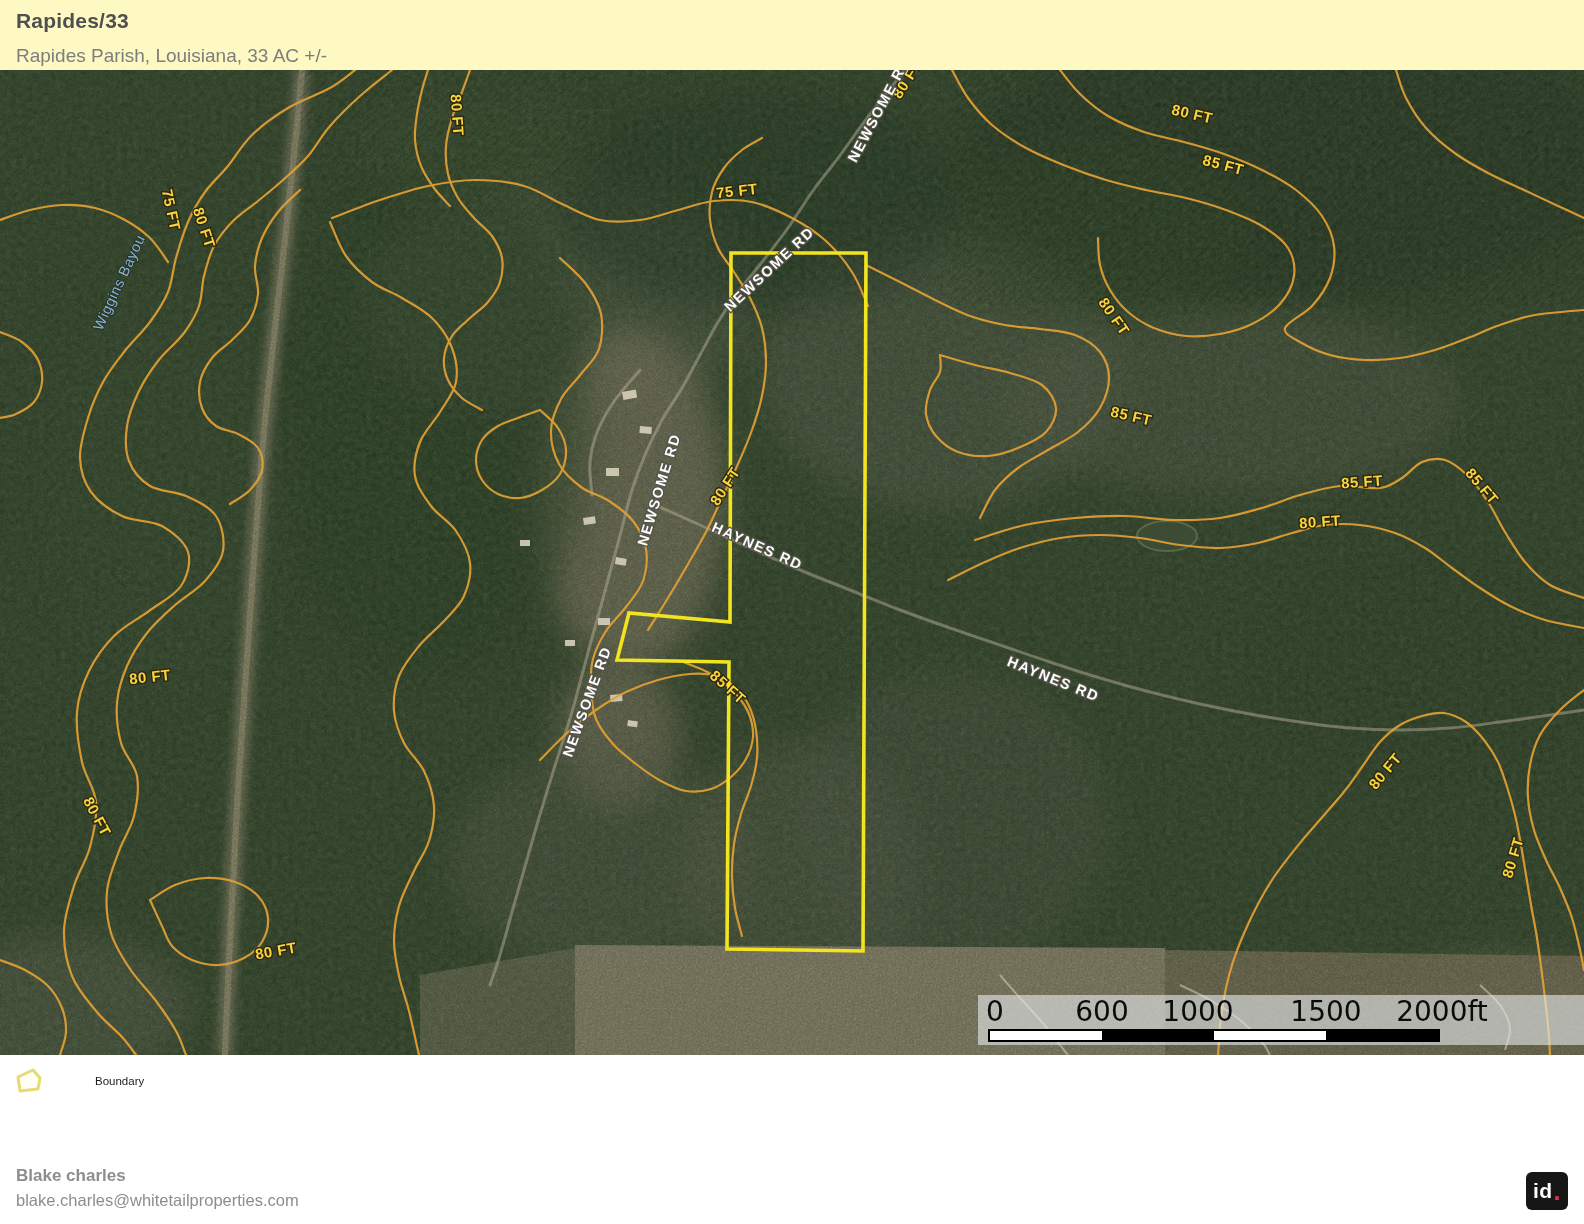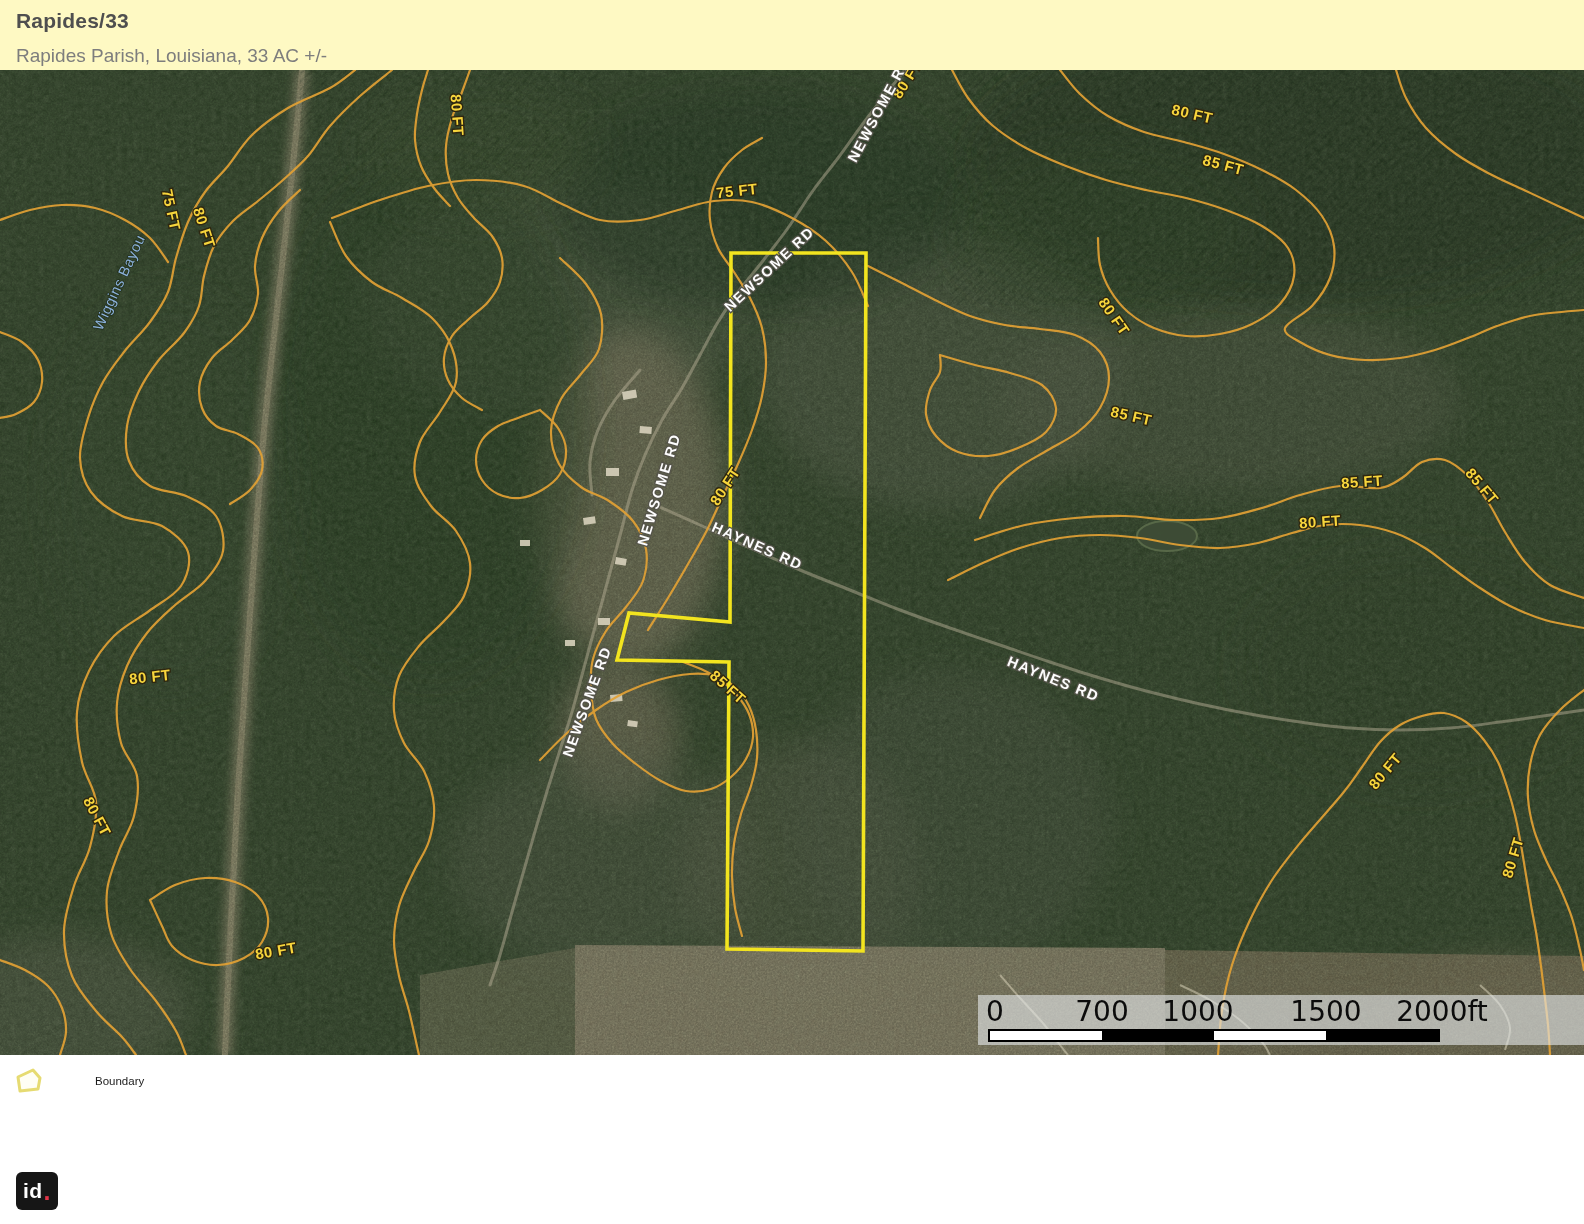--- a/index.html
+++ b/index.html
@@ -195,21 +195,21 @@
           <text x="660" y="420" transform="rotate(-73 660 420)" class="rlab">NEWSOME RD</text>
           <text x="757" y="477" transform="rotate(24 757 477)" class="rlab">HAYNES RD</text>
           <text x="1053" y="610" transform="rotate(22 1053 610)" class="rlab">HAYNES RD</text>
           <text x="588" y="632" transform="rotate(-70 588 632)" class="rlab">NEWSOME RD</text>
           <text x="120" y="213" transform="rotate(-65 120 213)" class="wlab">Wiggins Bayou</text>
         </g>
     </svg>
 
     <div class="scalebar">
       <span class="sl" style="left:17px">0</span>
-      <span class="sl" style="left:124px">700</span>
+      <span class="sl" style="left:124px">600</span>
       <span class="sl" style="left:220px">1000</span>
       <span class="sl" style="left:348px">1500</span>
       <span class="sl" style="left:464px">2000ft</span>
       <div class="bar">
         <div class="seg-w"></div>
         <div class="seg-b"></div>
         <div class="seg-w"></div>
         <div class="seg-b"></div>
       </div>
     </div>
@@ -217,20 +217,24 @@
 
   <div class="bottom">
     <div class="legend-row">
       <svg width="30" height="26" viewBox="0 0 30 26">
         <polygon points="4,9 19,2 26,10 24,21 6,23" fill="#fffef4" stroke="#e6db72" stroke-width="3" stroke-linejoin="round"></polygon>
       </svg>
       <span class="ltxt">Boundary</span>
     </div>
 
     <div class="footer-row">
+      <div class="agent">
+        <div class="agent-name">Blake charles</div>
+        <div class="agent-email">blake.charles@whitetailproperties.com</div>
+      </div>
       <div class="brand">
         <div class="id-logo">
           <span>id</span>
             <span class="dot">.</span>
         </div>
       </div>
     </div>
   </div>
 </div>
 

